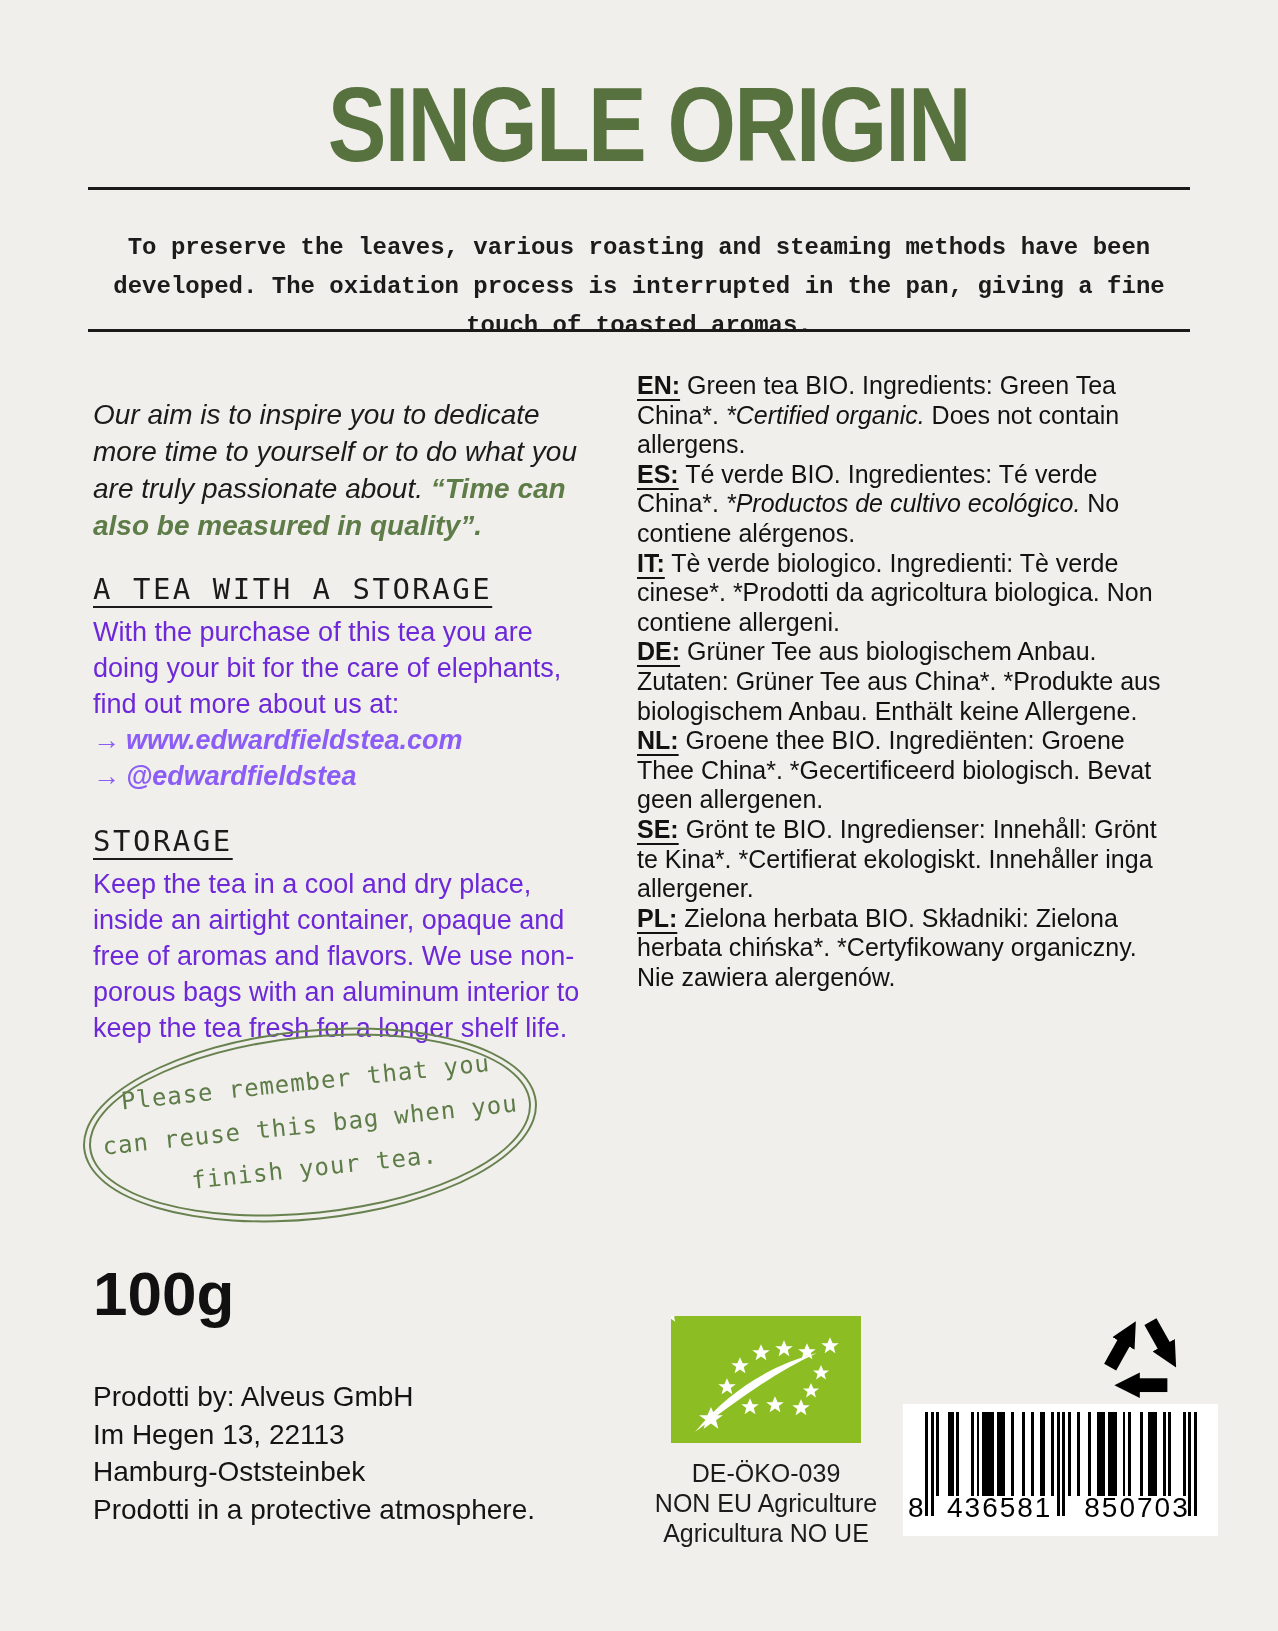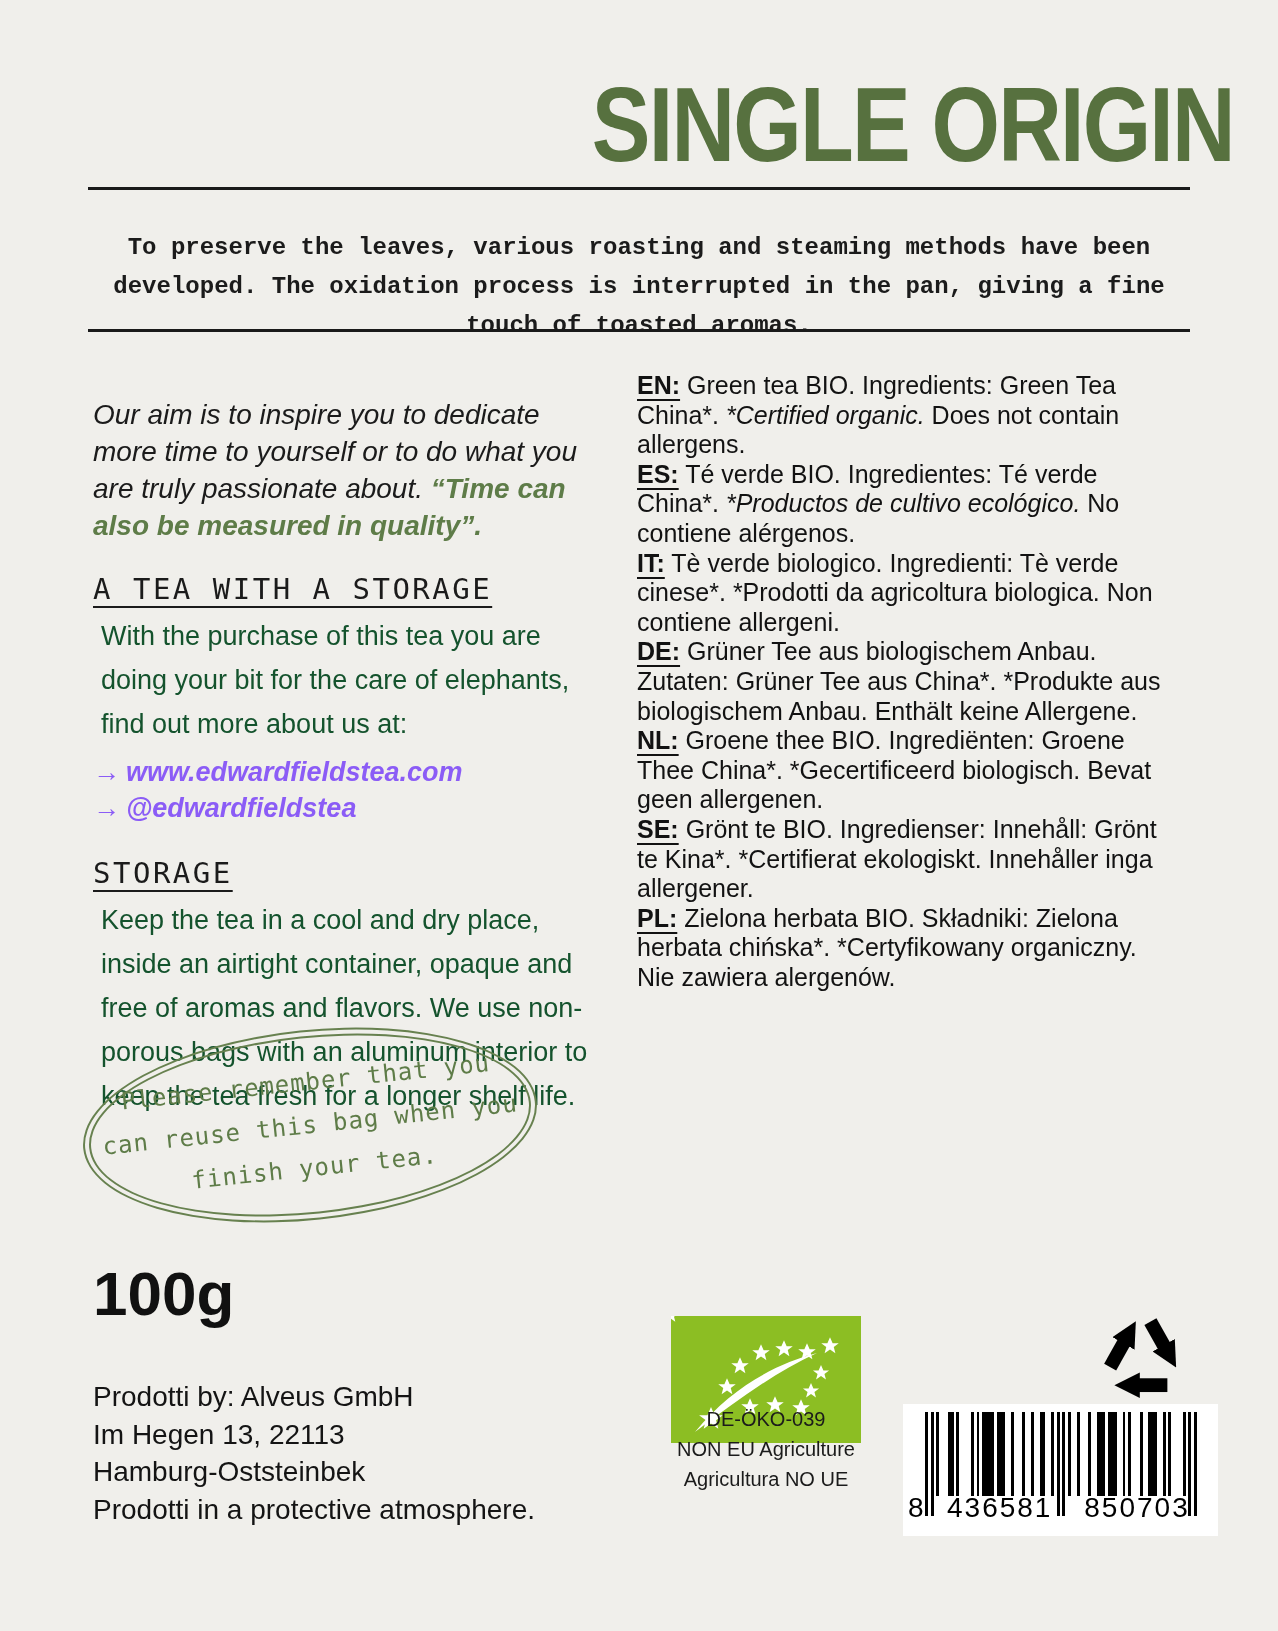--- a/index.html
+++ b/index.html
@@ -5,21 +5,21 @@
   html,body{margin:0;padding:0;}
   .page{
     position:relative;
     width:1278px;height:1631px;
     background:#f0efeb;
     font-family:"Liberation Sans",sans-serif;
     color:#161616;
     overflow:hidden;
   }
   
-  .title-wrap{position:absolute;top:68px;left:8px;right:0;text-align:right;line-height:112px;padding-left:12px;}
+  .title-wrap{position:absolute;top:68px;left:8px;right:0;text-align:center;line-height:112px;padding-left:12px;}
   .title-wrap span{
     display:inline-block;
     font-weight:bold;font-size:100px;letter-spacing:-2px;
     color:#57713F;
     transform:scale(0.88,1.06);transform-origin:center;
     white-space:nowrap;
   }
   .rule{position:absolute;left:88px;width:1102px;height:3px;background:#1a1a1a;}
   .rule.r1{top:187px;}
   .rule.r2{top:329px;}
@@ -37,21 +37,21 @@
   .seg-italic{font-style:italic;}
   .seg-bold{font-weight:bold;}
   .sec-heading{
     font-family:"DejaVu Sans Mono",monospace;
     font-size:29px;letter-spacing:2.5px;font-weight:500;
     text-decoration:underline;text-decoration-thickness:2px;text-underline-offset:7px;
     margin:0;padding:0;color:#1b1b1b;
   }
   .h-purpose{margin-top:26px;margin-bottom:8px;}
   .h-storage{margin-top:30px;margin-bottom:8px;}
-  .body-text{font-size:27px;line-height:44px;margin:8px;color:#14532d;}
+  .body-text{font-size:27px;line-height:36px;margin:0;color:#6d28d9;}
   .link-line{font-size:27px;line-height:36px;font-weight:bold;font-style:italic;color:#8b5cf6;}
   .link-line .arrow{font-style:normal;font-weight:bold;margin-right:6px;}
   .ing{font-size:25px;line-height:29.6px;margin:0;color:#121212;}
   .lang{font-weight:bold;text-decoration:underline;text-decoration-thickness:2px;text-underline-offset:5px;}
   
   .badge{
     position:absolute;left:82px;top:1030px;width:452px;height:186px;
     border:2px solid #67814F;border-radius:50%;
     transform:rotate(-6deg);
   }
@@ -60,21 +60,21 @@
   }
   .badge-text{
     position:absolute;inset:0;display:flex;flex-direction:column;justify-content:center;align-items:center;
     font-family:"DejaVu Sans Mono",monospace;font-size:24px;line-height:43px;
     letter-spacing:1px;color:#5E7C48;text-align:center;
   }
   
   .weight{position:absolute;left:93px;top:1258px;font-size:62px;font-weight:bold;color:#111;}
   .producer{position:absolute;left:93px;top:1378px;font-size:28px;line-height:37.5px;color:#141414;}
   .eu-logo{position:absolute;left:671px;top:1316px;width:190px;height:127px;}
-  .organic-text{position:absolute;left:636px;top:1404px;width:260px;text-align:center;font-size:20px;line-height:30px;color:#1b1b1b;}
+  .organic-text{position:absolute;left:636px;top:1458px;width:260px;text-align:center;font-size:25px;line-height:30px;color:#1b1b1b;}
   .recycle{position:absolute;left:1090px;top:1294px;width:106px;height:106px;}
   .barcode-box{position:absolute;left:903px;top:1404px;width:315px;height:132px;background:#ffffff;}
   .barcode-box svg{position:absolute;left:22px;top:8px;width:272px;height:112px;}
   .bc-num{position:absolute;top:88px;font-size:28px;letter-spacing:2px;color:#000;font-family:"Liberation Sans",sans-serif;}
   .bc-n1{left:5px;}
   .bc-n2{left:44px;width:112px;text-align:left;}
   .bc-n3{left:178px;width:112px;text-align:center;}
 </style>
 </head>
 <body>

